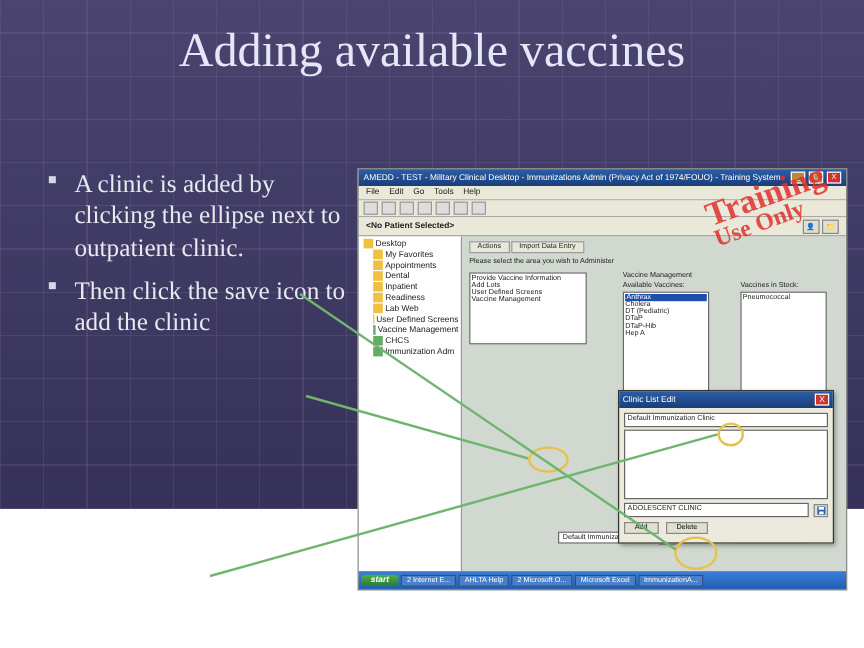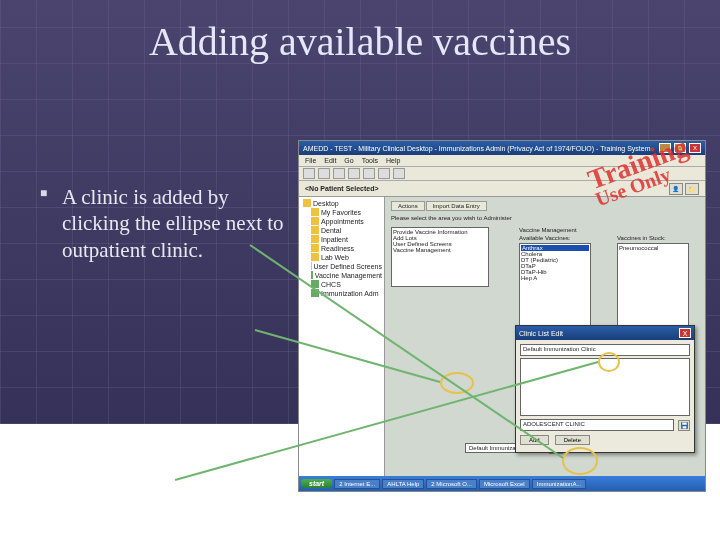--- a/index.html
+++ b/index.html
@@ -8,21 +8,21 @@
     width: 720px; height: 424px;
     background: #3d3868;
     background-image:
       repeating-linear-gradient(0deg, rgba(120,110,160,0.25) 0 1px, transparent 1px 36px),
       repeating-linear-gradient(90deg, rgba(120,110,160,0.25) 0 1px, transparent 1px 36px),
       linear-gradient(180deg, #4a446e 0%, #353158 100%);
     position: relative;
     color: #e8e8f0;
   }
   .title { position:absolute; top:18px; left:0; width:100%; text-align:center; font-size:40px; font-weight:400; color:#e6e6fa; font-family:"Times New Roman",serif; }
-  .bullets { position:absolute; top:140px; left:40px; width:260px; font-size:21px; line-height:1.25; font-family:"Times New Roman",serif;margin-top:44px; }
+  .bullets { position:absolute; top:140px; left:40px; width:260px; font-size:21px; line-height:1.25; font-family:"Times New Roman",serif; }
   .bullets li { list-style:none; margin-bottom:10px; padding-left:22px; position:relative; }
   .bullets li::before { content:"■"; position:absolute; left:0; top:2px; font-size:12px; color:#d8d8e8; }
   .screenshot { position:absolute; top:140px; left:298px; width:408px; height:352px; background:#cfd6ce; border:1px solid #888; font-size:7px; color:#222; font-family:Tahoma,sans-serif; }
   .ss-titlebar { height:14px; background:linear-gradient(#2a5ea8,#1a3e78); color:#fff; display:flex; align-items:center; padding:0 4px; justify-content:space-between; }
   .ss-titlebar .btns span { display:inline-block; width:12px; height:10px; background:#b84; margin-left:1px; border:1px solid #fff; font-size:6px; text-align:center; line-height:8px; }
   .ss-titlebar .btns span.close { background:#c33; color:#fff; }
   .ss-menubar { height:12px; background:#eae8d8; display:flex; gap:8px; padding:0 6px; align-items:center; border-bottom:1px solid #aaa; }
   .ss-toolbar { height:14px; background:#eae8d8; border-bottom:1px solid #aaa; display:flex; gap:3px; padding:1px 4px; }
   .ss-toolbar span { width:12px; height:11px; background:#ddd; border:1px solid #999; display:inline-block; }
   .ss-patientbar { height:16px; background:#eae8d8; border-bottom:1px solid #999; display:flex; align-items:center; padding:0 6px; justify-content:space-between; }
@@ -64,20 +64,21 @@
   .circle-ann { position:absolute; border:2px solid #e6c24d; border-radius:50%; pointer-events:none; }
 </style>
 </head>
 <body>
 
 <div class="slide">
   <div class="title">Adding available vaccines</div>
 
   <ul class="bullets">
     <li>A clinic is added by clicking the ellipse next to outpatient clinic.</li>
+    <li>Then click the save icon to add the clinic</li>
   </ul>
 
   <div class="screenshot">
     <div class="ss-titlebar">
       <span>AMEDD - TEST - Military Clinical Desktop - Immunizations Admin (Privacy Act of 1974/FOUO) - Training System</span>
       <span class="btns">
         <span>_</span>
         <span>□</span>
         <span class="close">X</span>
       </span>

